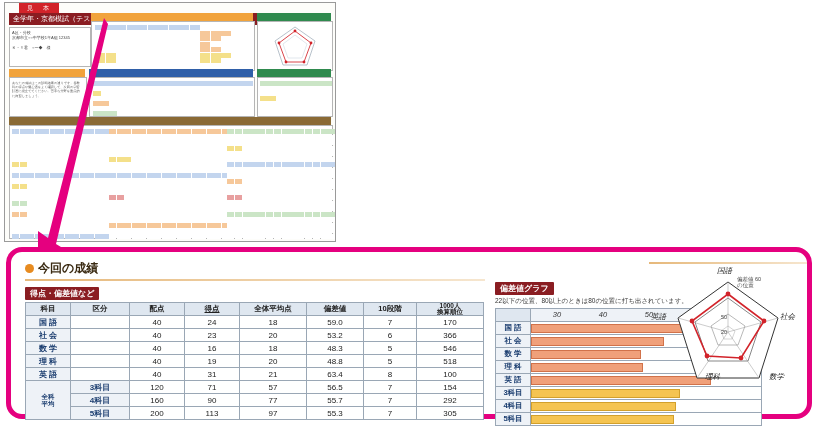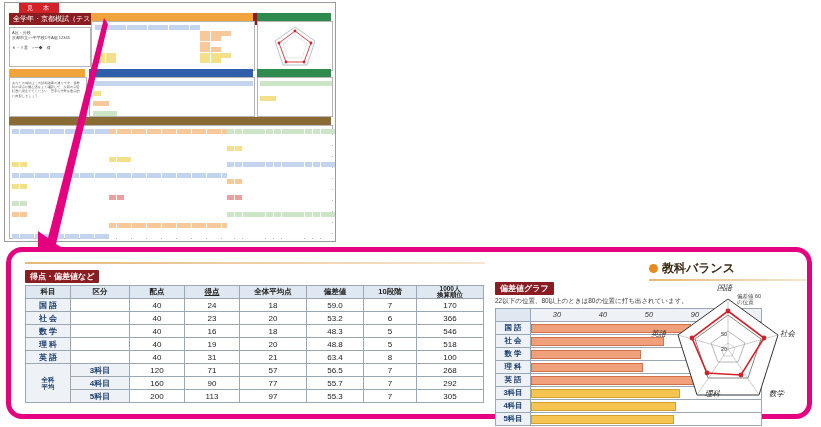--- a/index.html
+++ b/index.html
@@ -1313,20 +1313,24 @@
   </div>
 </div>
 
 <svg class="arrow" width="821" height="427" viewBox="0 0 821 427">
   <path d="M104,18 L108,24 L56,244 L66,250 L38,262 L38,231 L48,238 Z" fill="#e5007f"></path>
 </svg>
 
 <div class="callout">
 
   <div class="blockA">
+    <div class="sec-title">
+      <span class="dot"></span>
+      <span>今回の成績</span>
+    </div>
     <div class="sec-bar"></div>
 
     <div class="subttl">得点・偏差値など</div>
 
     <table class="t">
       <thead>
         <tr>
           <th style="width:38px;">科目</th>
           <th style="width:54px;">区分</th>
           <th style="width:50px;">配点</th>
@@ -1389,21 +1393,21 @@
           <td>100</td>
         </tr>
         <tr>
           <td class="avgcell" rowspan="3" style="font-size:6.5px;line-height:7px;">全科<br>平均</td>
           <td class="sub">3科目</td>
           <td>120</td>
           <td>71</td>
           <td>57</td>
           <td>56.5</td>
           <td>7</td>
-          <td>268</td>
+          <td>154</td>
         </tr>
         <tr>
           <td class="sub">4科目</td>
           <td>160</td>
           <td>90</td>
           <td>77</td>
           <td>55.7</td>
           <td>7</td>
           <td>292</td>
         </tr>
@@ -1486,24 +1490,20 @@
           <td class="gbarcell">
                 <div class="gbar y" style="width:143px;"></div>
               </td>
         </tr>
       </tbody>
         </table>
     </div>
   </div>
 
   <div class="blockC">
-    <div class="sec-title">
-      <span class="dot"></span>
-      <span>教科バランス</span>
-    </div>
     <div class="sec-bar"></div>
 
     <div class="radar-wrap">
       <svg width="158" height="126" viewBox="0 0 158 126">
 
         <polygon points="79,18 129,54 110,114 48,114 29,54" fill="#ffffff" stroke="#333" stroke-width="1"></polygon>
         <polygon points="79,34 112,58 99,97 59,97 46,58" fill="none" stroke="#555" stroke-width="0.7"></polygon>
         <polygon points="79,50 96,62 89,81 69,81 62,62" fill="none" stroke="#888" stroke-width="0.6"></polygon>
         <polygon points="79,62 86,67 83,75 75,75 72,67" fill="none" stroke="#aaa" stroke-width="0.5"></polygon>
 

